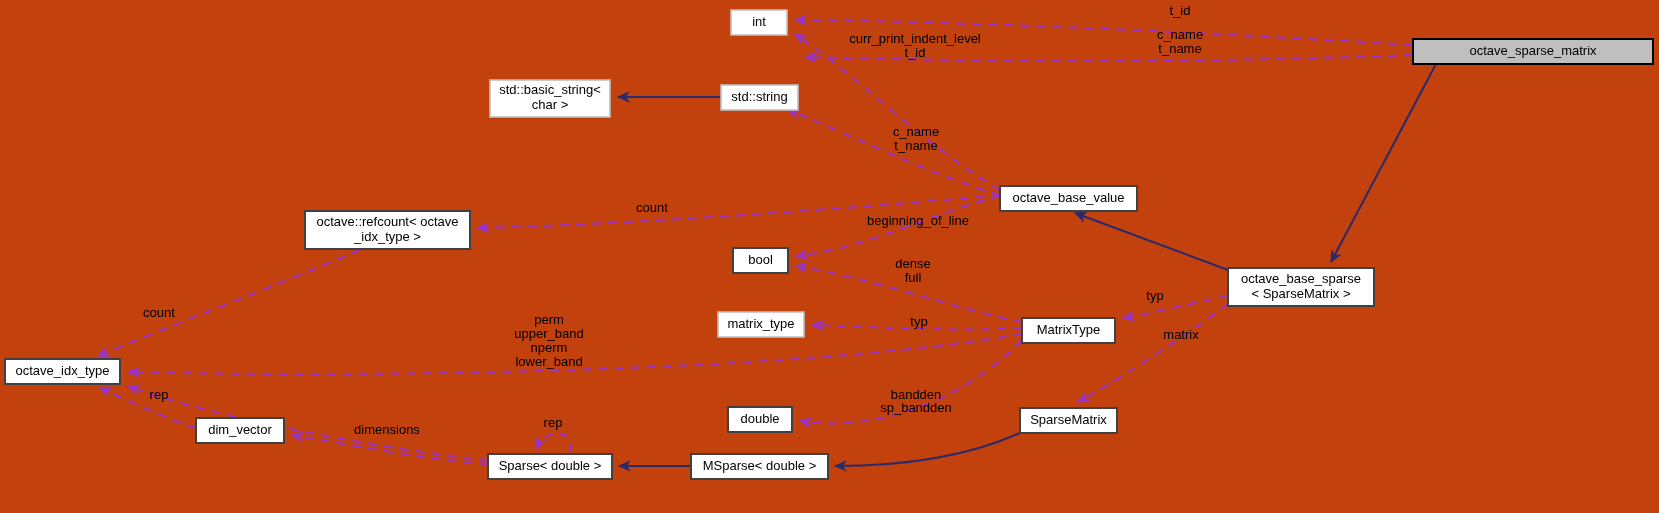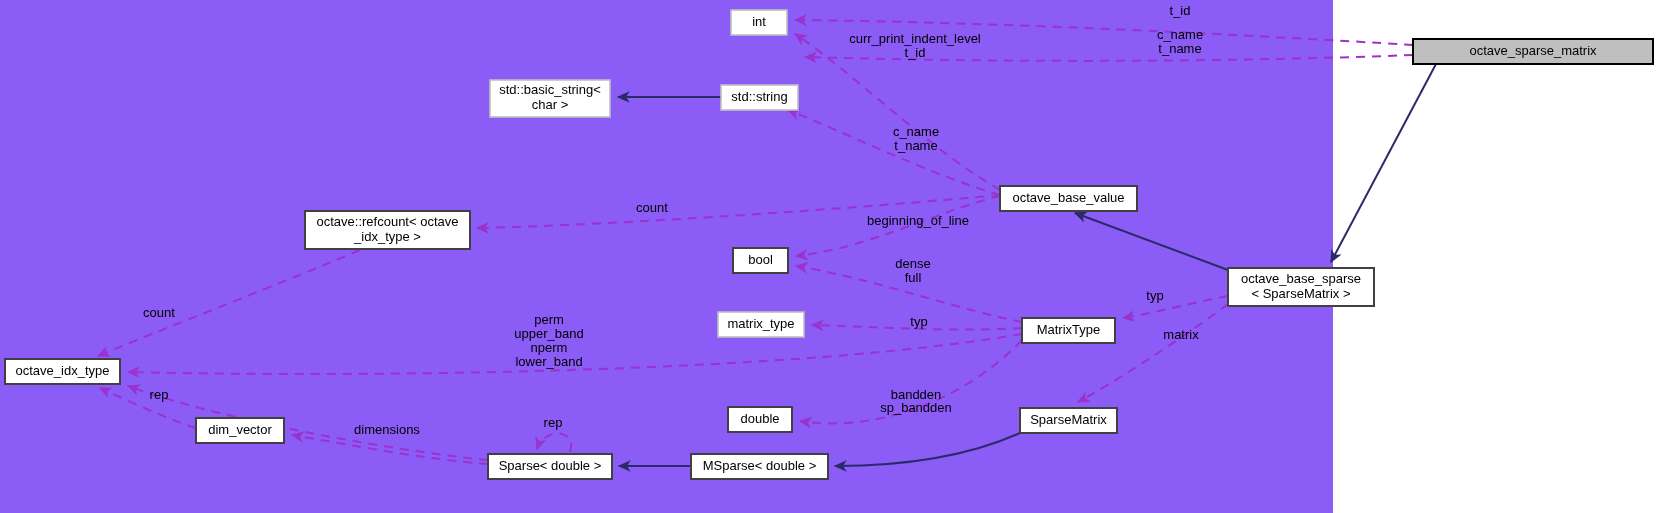--- a/index.html
+++ b/index.html
@@ -8,23 +8,23 @@
     background: #ffffff;
   }
   body {
     font-family: "Liberation Sans", sans-serif;
     width: 1659px;
     height: 513px;
     overflow: hidden;
   }
   #diagram-root {
     position: relative;
-    width: 1333px;
+    width: 1659px;
     height: 513px;
-    background: #8b5cf6;
+    background: #c2410c;
   }
   svg.graph {
     display: block;
     width: 1659px;
     height: 513px;
   }
   .node-box {
     fill: #ffffff;
     stroke: #404040;
     stroke-width: 2;

